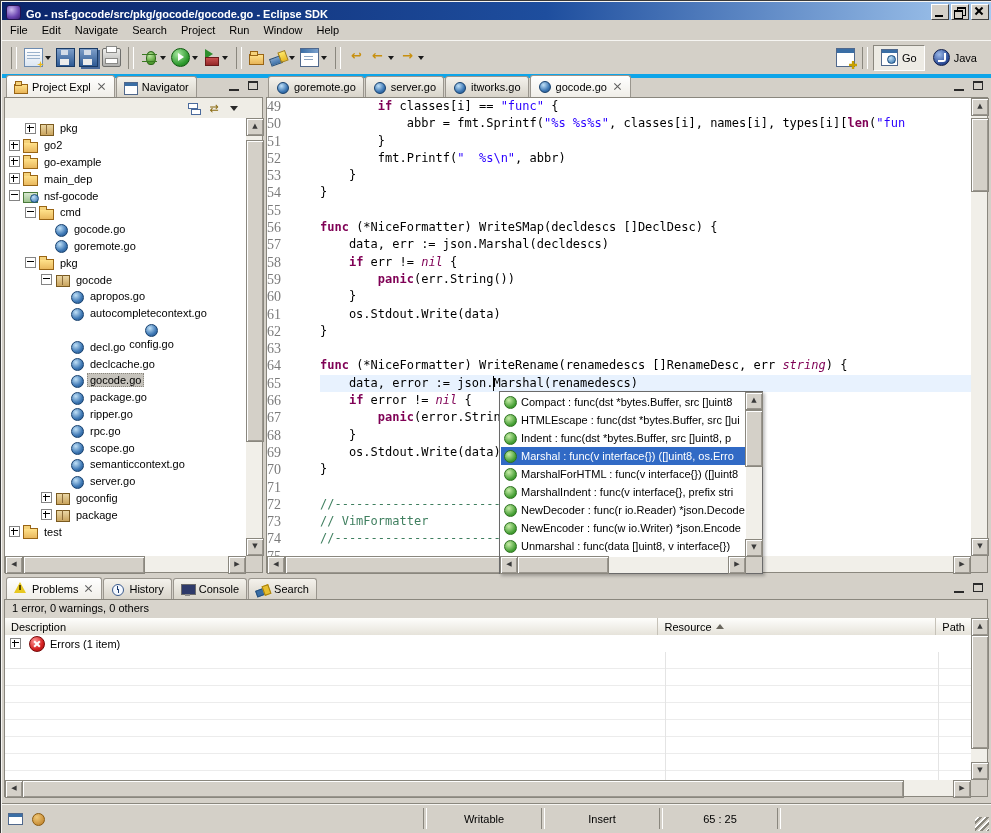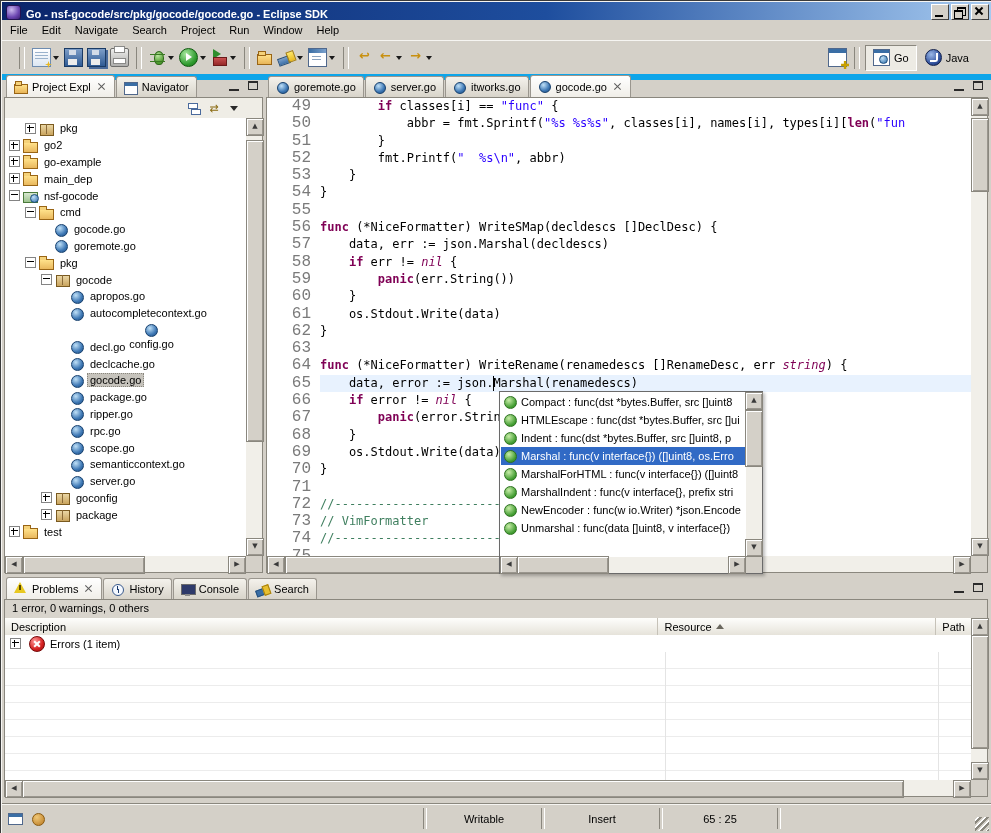--- a/index.html
+++ b/index.html
@@ -13,21 +13,21 @@
 .wbtn{width:16px;height:14px;flex:none;margin-left:2px;background:#D4D0C8;border:1px solid;border-color:#FFF #404040 #404040 #FFF;position:relative}
 .g-min::after{content:"";position:absolute;left:3px;bottom:2px;width:8px;height:2px;background:#000}
 .g-restore::before{content:"";position:absolute;left:5px;top:2px;width:7px;height:6px;border:1px solid #000;border-top-width:2px;background:#D4D0C8}
 .g-restore::after{content:"";position:absolute;left:2px;top:5px;width:7px;height:6px;border:1px solid #000;border-top-width:2px;background:#D4D0C8}
 .g-close::before,.g-close::after{content:"";position:absolute;left:2px;top:5px;width:10px;height:2px;background:#000}
 .g-close::before{transform:rotate(45deg)}.g-close::after{transform:rotate(-45deg)}
 
 
 .menubar{position:absolute;left:1px;top:19px;right:1px;height:20px;display:flex;align-items:center;padding-left:1px}
 .menu-item{padding:3px 7px}
-.toolbar{position:absolute;left:1px;top:39px;right:1px;height:33px;display:flex;align-items:center;border-top:1px solid #F6F5F2;border-bottom:6px solid #0ea5e9;padding:0 12px}
+.toolbar{position:absolute;left:1px;top:39px;right:1px;height:33px;display:flex;align-items:center;border-top:1px solid #F6F5F2;border-bottom:4px solid #0ea5e9;padding:0 4px}
 .tgrip{width:4px;height:22px;border-left:1px solid #8A877E;border-right:1px solid #FFF;margin:0 5px;flex:none}
 .tbtn{display:inline-flex;align-items:center;height:26px;padding:3px 2px;flex:none}
 .ticon{width:17px;height:17px;position:relative;display:inline-block;flex:none}
 .dd{width:9px;height:17px;position:relative;flex:none}
 .dd::after{content:"";position:absolute;left:2px;top:7px;border:3px solid transparent;border-top:4px solid #1A1A1A}
 .flex1{flex:1}
 .ic-new-wizard{background:linear-gradient(#FFF,#DCE6F2);border:1px solid #6E8CB0}
 .ic-new-wizard::before{content:"";position:absolute;left:2px;top:3px;right:2px;height:1px;background:#9AB2CC;box-shadow:0 3px 0 #9AB2CC,0 6px 0 #9AB2CC}
 .ic-new-wizard::after{content:"";position:absolute;right:-2px;bottom:-2px;width:7px;height:7px;background:#E8B820;clip-path:polygon(50% 0,62% 38%,100% 50%,62% 62%,50% 100%,38% 62%,0 50%,38% 38%)}
 .ic-save,.ic-save-all{background:linear-gradient(#7E9EC8,#2E5A94);border:1px solid #1A3A64}
@@ -119,21 +119,21 @@
 .tico.package::after{content:"";position:absolute;left:7px;top:3px;width:1px;height:10px;background:#8A6A38}
 .tico.go-file::before{content:"";position:absolute;left:2px;top:2px;width:11px;height:11px;border-radius:50%;background:radial-gradient(circle at 35% 30%,#BFE0F7,#3E78B5 60%,#1E4E80);border:1px solid #16406E}
 .tico.go-project::before{content:"";position:absolute;left:0;top:4px;width:13px;height:9px;background:linear-gradient(#D8E8D0,#9CC28E);border:1px solid #4A7A3A}
 .tico.go-project::after{content:"";position:absolute;right:0;bottom:0;width:7px;height:7px;border-radius:50%;background:radial-gradient(circle at 35% 30%,#BFE0F7,#2E6DA8);border:1px solid #1C4E7E}
 .titem .lbl{padding:1px 3px}
 .titem.selected .lbl{background:#C6C3BC;border:1px dotted #8A877E;padding:0 2px}
 
 
 #editor{left:265px;top:75px;width:722px;height:497px}
 .ed-body{position:absolute;left:1px;top:22px;right:17px;bottom:17px;background:#FFF;display:flex;overflow:hidden}
-.gutter{width:44px;flex:none;text-align:right;padding-right:9px;color:#7A7A7A;font-family:Liberation Mono, monospace;font-size:16px}
+.gutter{width:44px;flex:none;text-align:left;padding-right:9px;color:#7A7A7A;font-family:Liberation Serif, serif;font-size:14px}
 .ln{height:17.3px;line-height:17.3px}
 .codewrap{flex:1;position:relative;font-family:"DejaVu Sans Mono","Liberation Mono",monospace;font-size:12px;white-space:pre;overflow:hidden}
 .cline{height:17.3px;line-height:17.3px;position:relative}
 .cline.cur{background:#E8F2FE}
 .seg-k{color:#7F0055;font-weight:bold}
 .seg-s{color:#2A00FF}
 .seg-c{color:#3F7F5F}
 .seg-i{color:#7F0055;font-style:italic}
 .caret{position:absolute;top:1px;width:1px;height:15px;background:#000}
 
@@ -540,20 +540,24 @@
         <div class="acitem">
           <span class="acicon"></span>
           <span class="aclbl">MarshalForHTML : func(v interface{}) ([]uint8</span>
         </div>
         <div class="acitem">
           <span class="acicon"></span>
           <span class="aclbl">MarshalIndent : func(v interface{}, prefix stri</span>
         </div>
         <div class="acitem">
           <span class="acicon"></span>
+          <span class="aclbl">NewDecoder : func(r io.Reader) *json.Decode</span>
+        </div>
+        <div class="acitem">
+          <span class="acicon"></span>
           <span class="aclbl">NewEncoder : func(w io.Writer) *json.Encode</span>
         </div>
         <div class="acitem">
           <span class="acicon"></span>
           <span class="aclbl">Unmarshal : func(data []uint8, v interface{})</span>
         </div>
       </div>
     <div class="sb" style="right:0;top:0;bottom:16px;width:16px">
       <div class="sbtn a-up" style="top:0;left:-1px"></div>
       <div class="sthumb" style="left:-1px;width:16px;top:18px;height:55px"></div>

